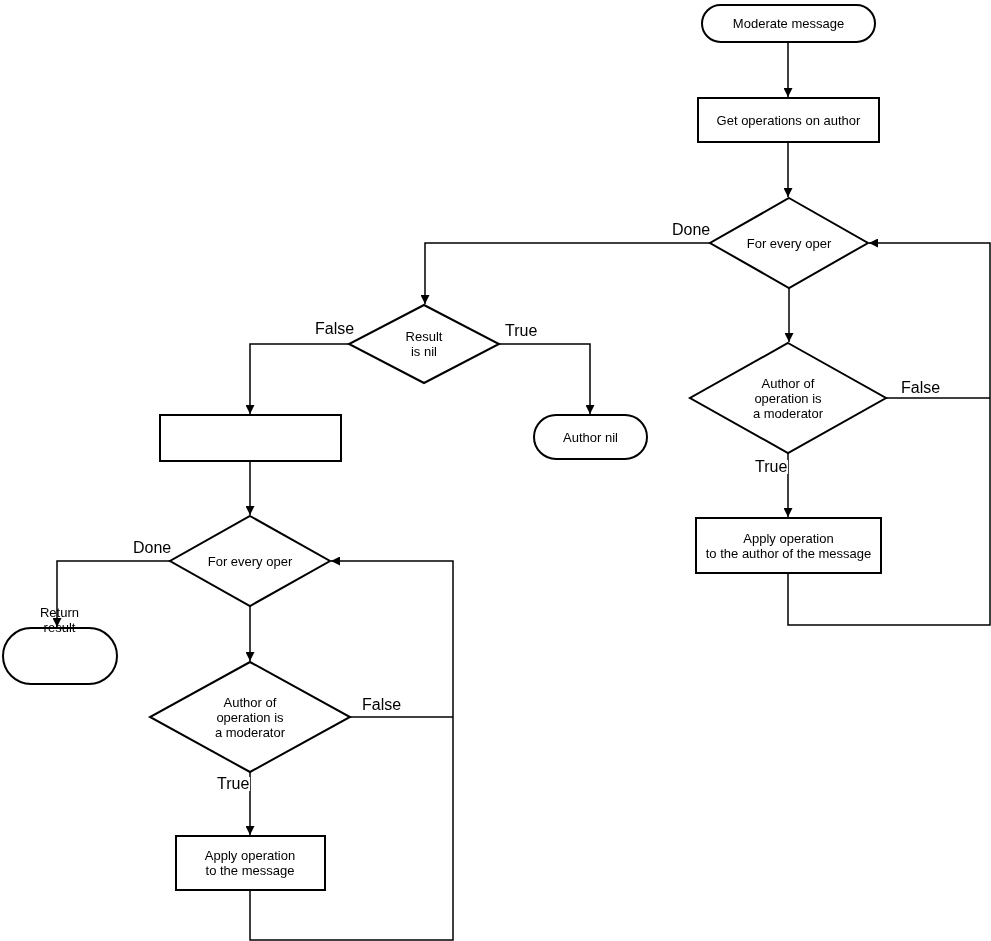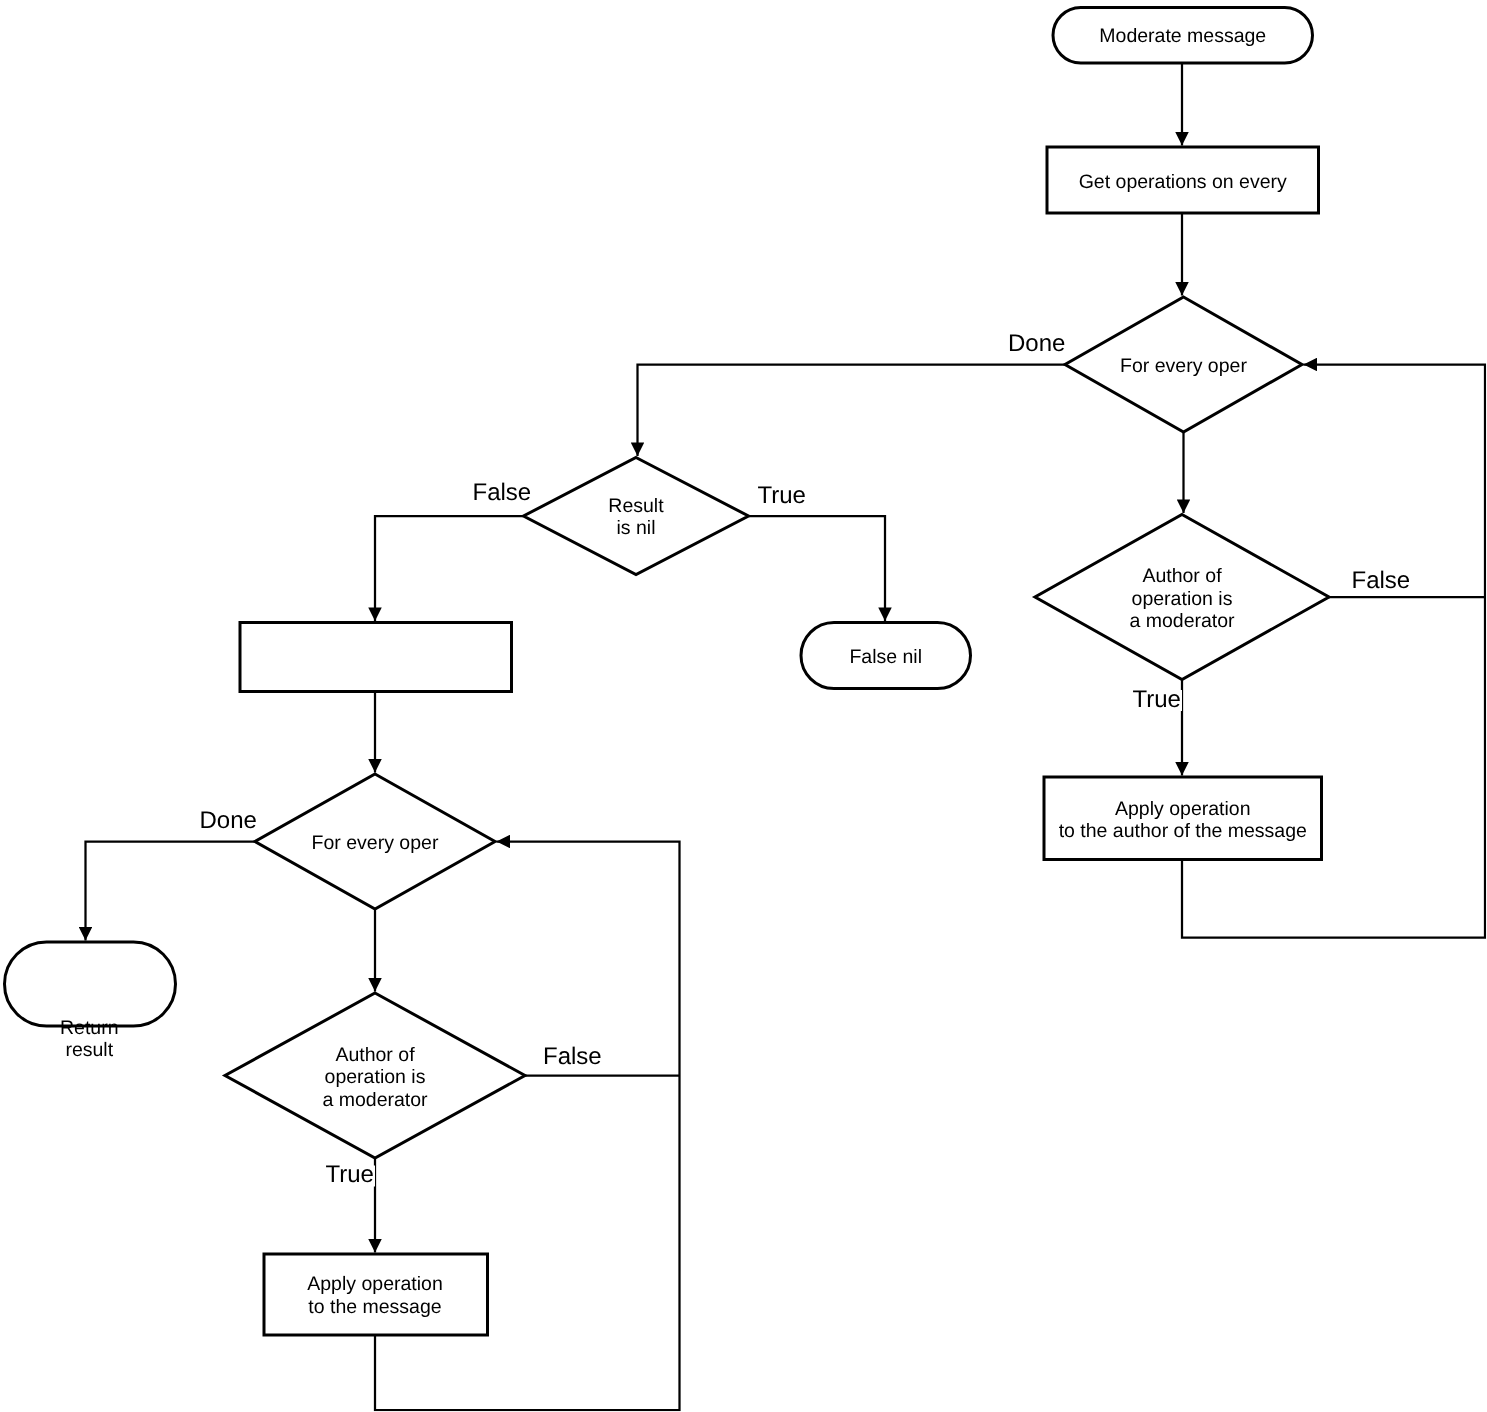--- a/index.html
+++ b/index.html
@@ -88,40 +88,40 @@
     <rect class="shape" x="534" y="415" width="113" height="44" rx="22"></rect>
     <rect class="shape" x="160" y="415" width="181" height="46"></rect>
     <polygon class="shape" points="250,516 330,561 250,606 170,561"></polygon>
     <rect class="shape" x="3" y="628" width="114" height="56" rx="28"></rect>
     <polygon class="shape" points="250,662 350,717 250,772 150,717"></polygon>
     <rect class="shape" x="176" y="836" width="149" height="54"></rect>
   </svg>
 
   <div class="node-text" style="left:701px;top:4px;width:175px;height:38px">Moderate message</div>
 
-  <div class="node-text" style="left:697px;top:97px;width:183px;height:46px">Get operations on every</div>
+  <div class="node-text" style="left:697px;top:97px;width:183px;height:46px">Get operations on author</div>
 
   <div class="node-text" style="left:710px;top:198px;width:158px;height:90px">For every oper</div>
 
   <div class="node-text" style="left:690px;top:343px;width:196px;height:110px">Author of
 operation is
 a moderator</div>
 
   <div class="node-text" style="left:696px;top:518px;width:185px;height:55px">Apply operation
 to the author of the message</div>
 
   <div class="node-text" style="left:349px;top:305px;width:150px;height:78px">Result
 is nil</div>
 
-  <div class="node-text" style="left:533px;top:414px;width:115px;height:46px">False nil</div>
+  <div class="node-text" style="left:533px;top:414px;width:115px;height:46px">Author nil</div>
 
 
   <div class="node-text" style="left:170px;top:516px;width:160px;height:90px">For every oper</div>
 
-  <div class="node-text" style="left:2px;top:664px;width:115px;height:56px">Return
+  <div class="node-text" style="left:2px;top:592px;width:115px;height:56px">Return
 result</div>
 
   <div class="node-text" style="left:150px;top:662px;width:200px;height:110px">Author of
 operation is
 a moderator</div>
 
   <div class="node-text" style="left:175px;top:836px;width:150px;height:54px">Apply operation
 to the message</div>
 
   <div class="edge-label" style="left:671px;top:223px">Done</div>

